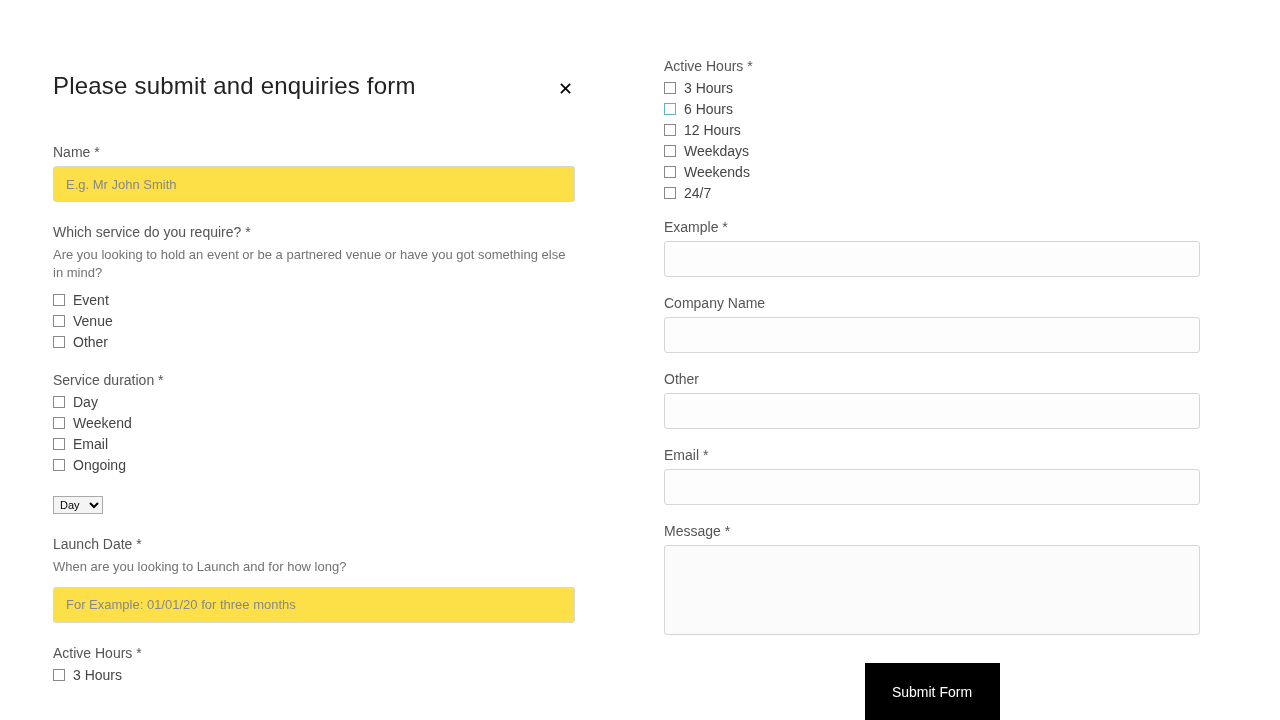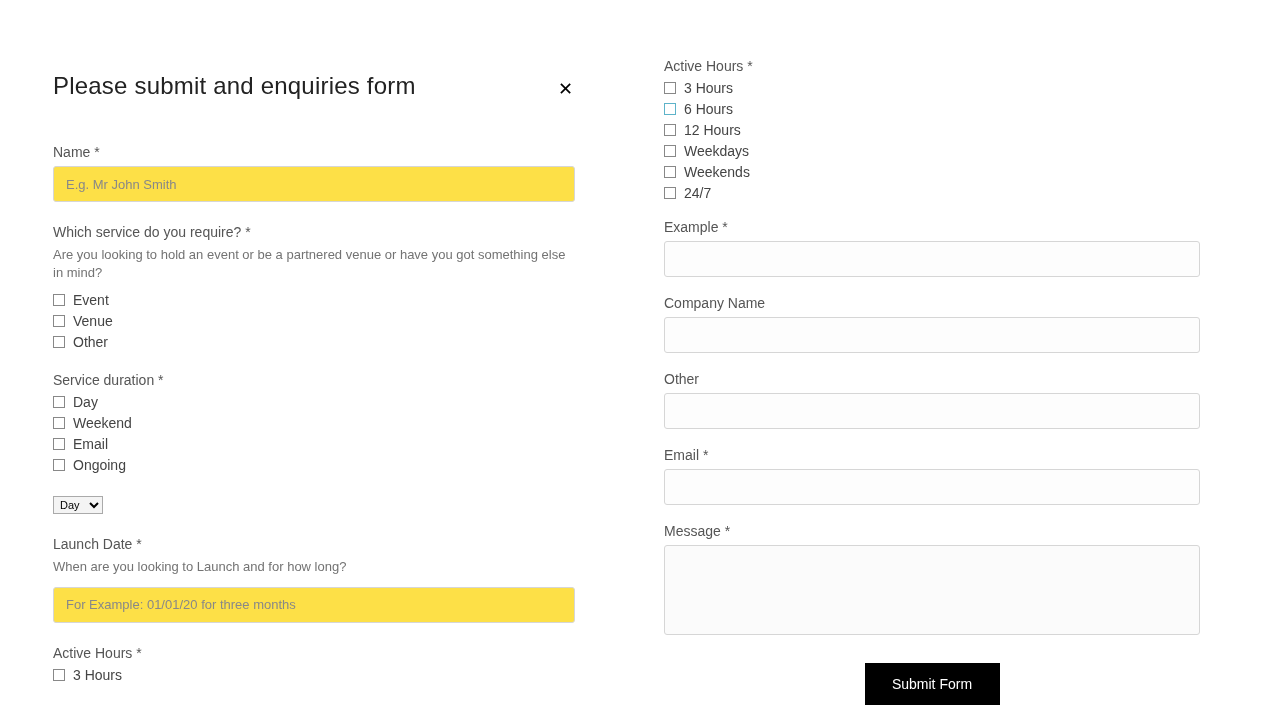--- a/index.html
+++ b/index.html
@@ -124,21 +124,21 @@
     resize: none;
     background: #fbfbfb;
   }
 
   .submit-btn {
     display: block;
     background: #000;
     color: #fff;
     border: none;
     width: 135px;
-    height: 42px;
+    height: 58px;
     font-size: 14px;
     cursor: pointer;
     margin: 24px auto 0;
     font-family: inherit;
   }
 
   .col-right .field-group { margin-bottom: 18px; }
   .col-right .text-input { height: 36px; background:#fdfdfd; }
 
 </style>

